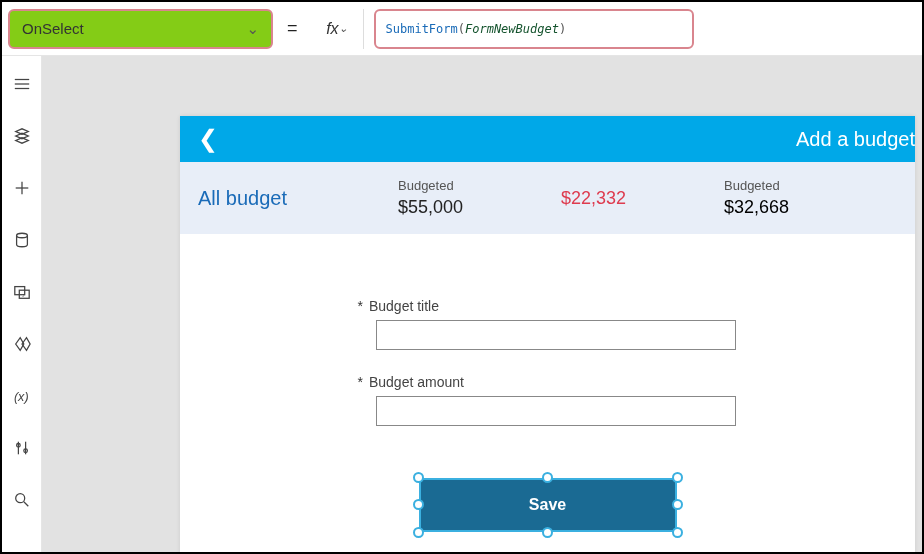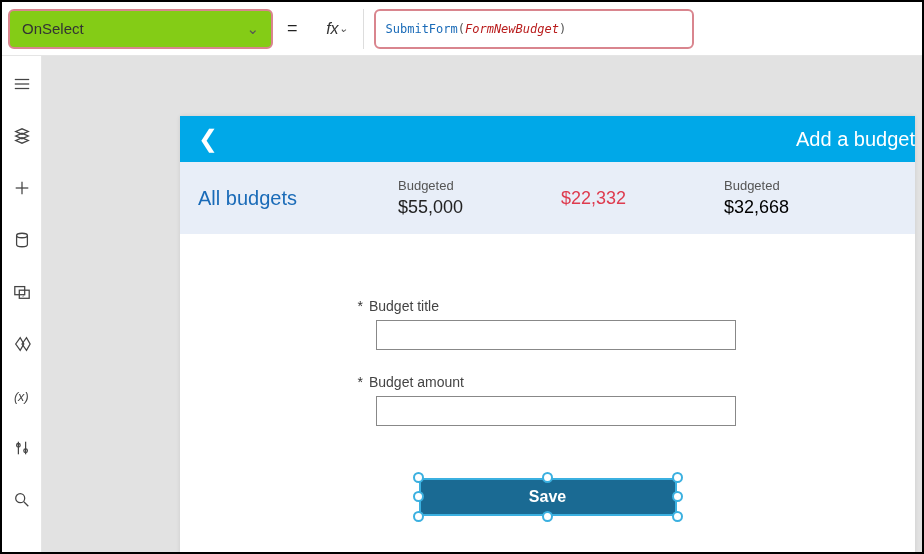--- a/index.html
+++ b/index.html
@@ -50,21 +50,21 @@
     flex: 0 0 320px;
     display: flex;
     align-items: center;
     padding: 0 10px;
     font-family: Consolas, monospace;
     font-size: 12px;
     background: #fff;
   }
   .tok-func { color: #1a6bb8; }
   .tok-paren { color: #555; }
-  .tok-arg { color: #b91c1c; font-style: italic; }
+  .tok-arg { color: #14532d; font-style: italic; }
 
   
   .workspace {
     display: flex;
     height: calc(100% - 54px);
     background: #e2e2e2;
   }
   .tool-rail {
     width: 40px;
     background: #fff;
@@ -146,21 +146,21 @@
     border: 1px solid #888;
     background: #fff;
     margin-left: 18px;
   }
   .save-wrap {
     position: relative;
     margin-top: 28px;
   }
   .save-button {
     width: 258px;
-    height: 38px;
+    height: 54px;
     background: #1a6a93;
     color: #fff;
     font-size: 16px;
     font-weight: 600;
     display: flex;
     align-items: center;
     justify-content: center;
     border: 2px solid #3bb0e0;
   }
   .sel-handle {
@@ -263,21 +263,21 @@
       </div>
   </div>
 
   <div class="canvas-area">
     <div class="app-screen">
       <div class="app-header">
         <span class="back-chev">❮</span>
         <div class="title">Add a budget</div>
       </div>
       <div class="stats-bar">
-        <div class="all-budgets">All budgets</div>
+        <div class="all-budgets">All budget</div>
         <div class="stat-group">
           <span class="stat-label">Budgeted</span>
           <span class="stat-value">$55,000</span>
         </div>
         <div class="stat-group stat-spent">
           <span class="stat-value">$22,332</span>
         </div>
         <div class="stat-group stat-remaining">
           <span class="stat-label">Budgeted</span>
           <span class="stat-value">$32,668</span>

